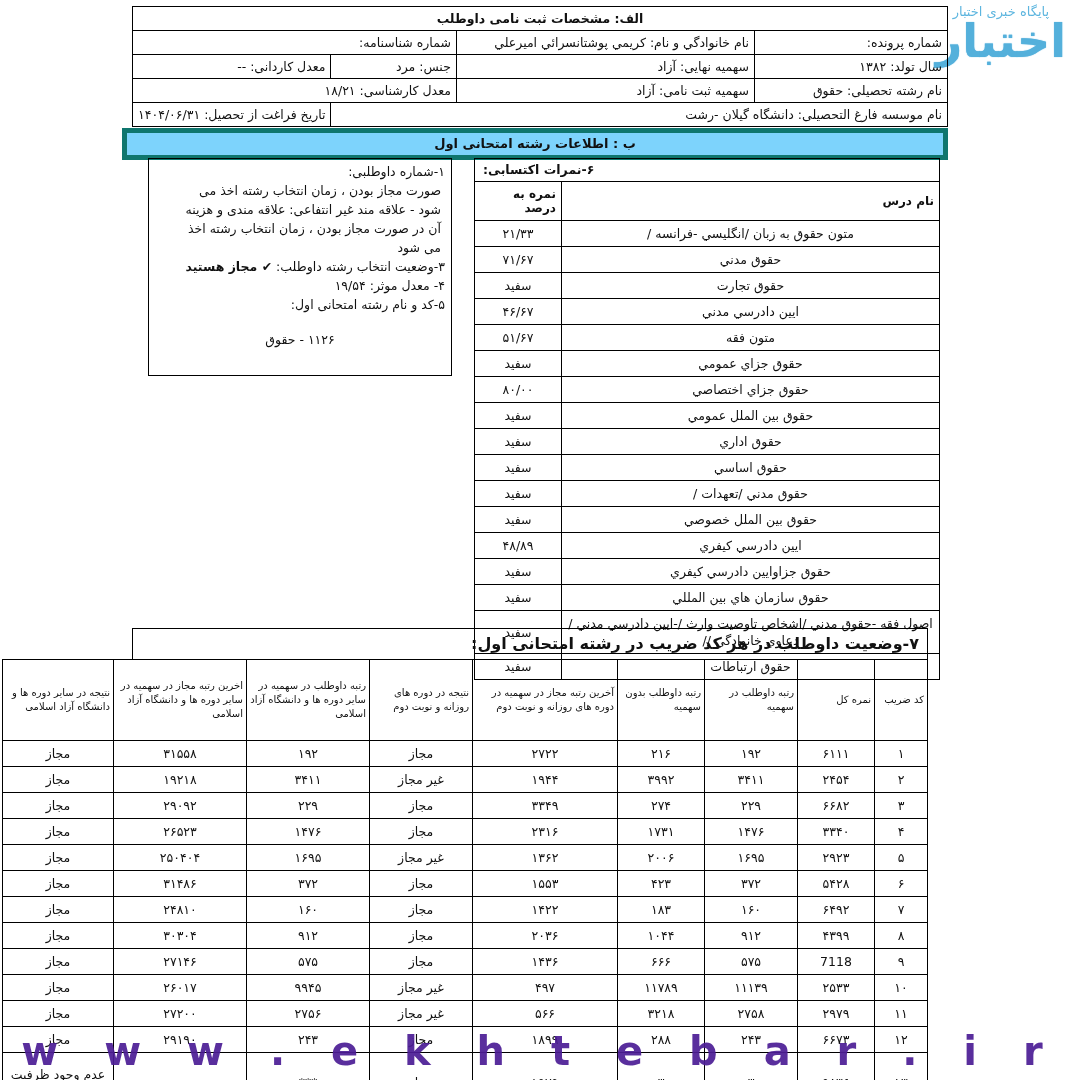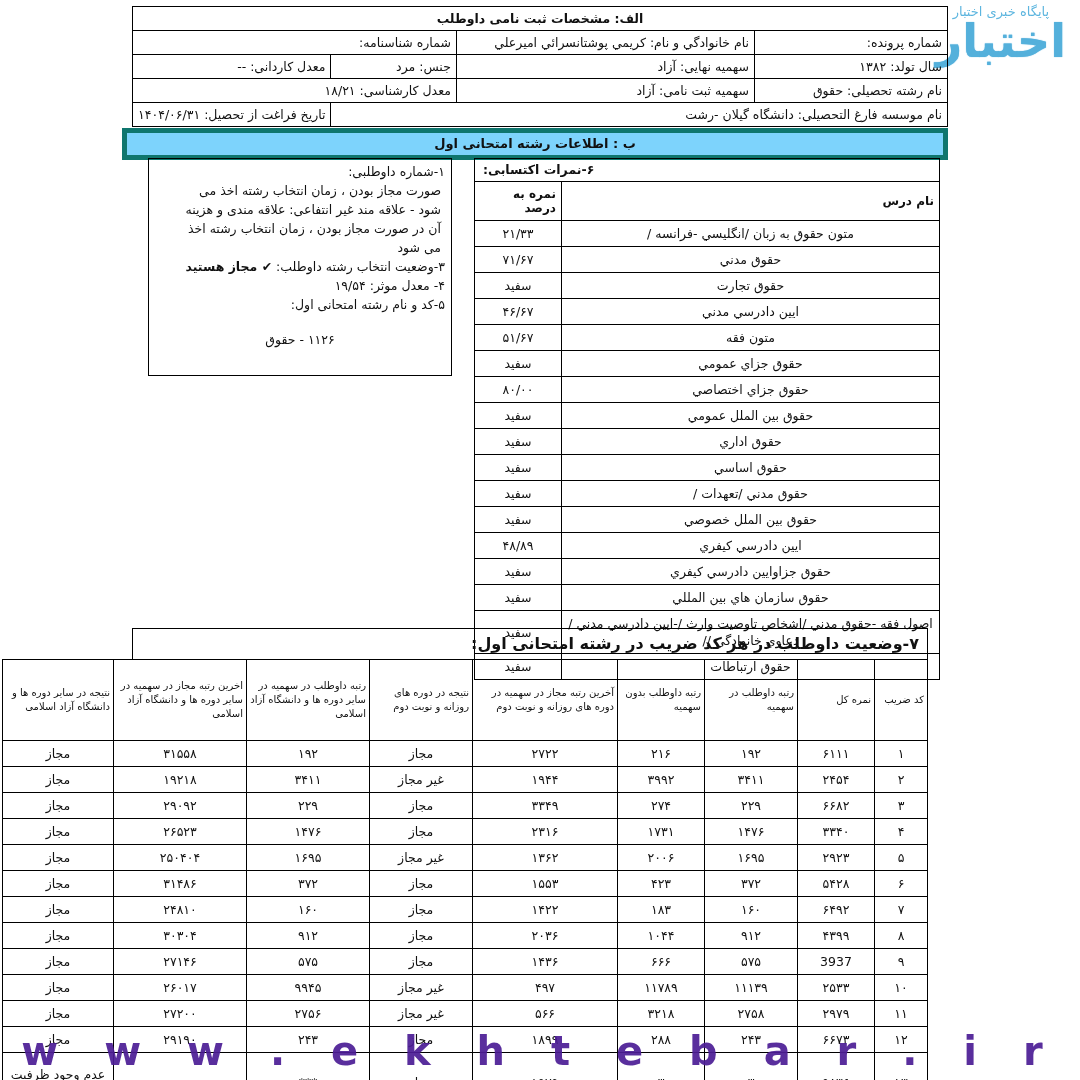--- a/index.html
+++ b/index.html
@@ -355,21 +355,21 @@
         <td>۹۱۲</td>
         <td>۱۰۴۴</td>
         <td>۲۰۳۶</td>
         <td>مجاز</td>
         <td>۹۱۲</td>
         <td>۳۰۳۰۴</td>
         <td>مجاز</td>
       </tr>
       <tr>
         <td>۹</td>
-        <td>3937</td>
+        <td>7118</td>
         <td>۵۷۵</td>
         <td>۶۶۶</td>
         <td>۱۴۳۶</td>
         <td>مجاز</td>
         <td>۵۷۵</td>
         <td>۲۷۱۴۶</td>
         <td>مجاز</td>
       </tr>
       <tr>
         <td>۱۰</td>

